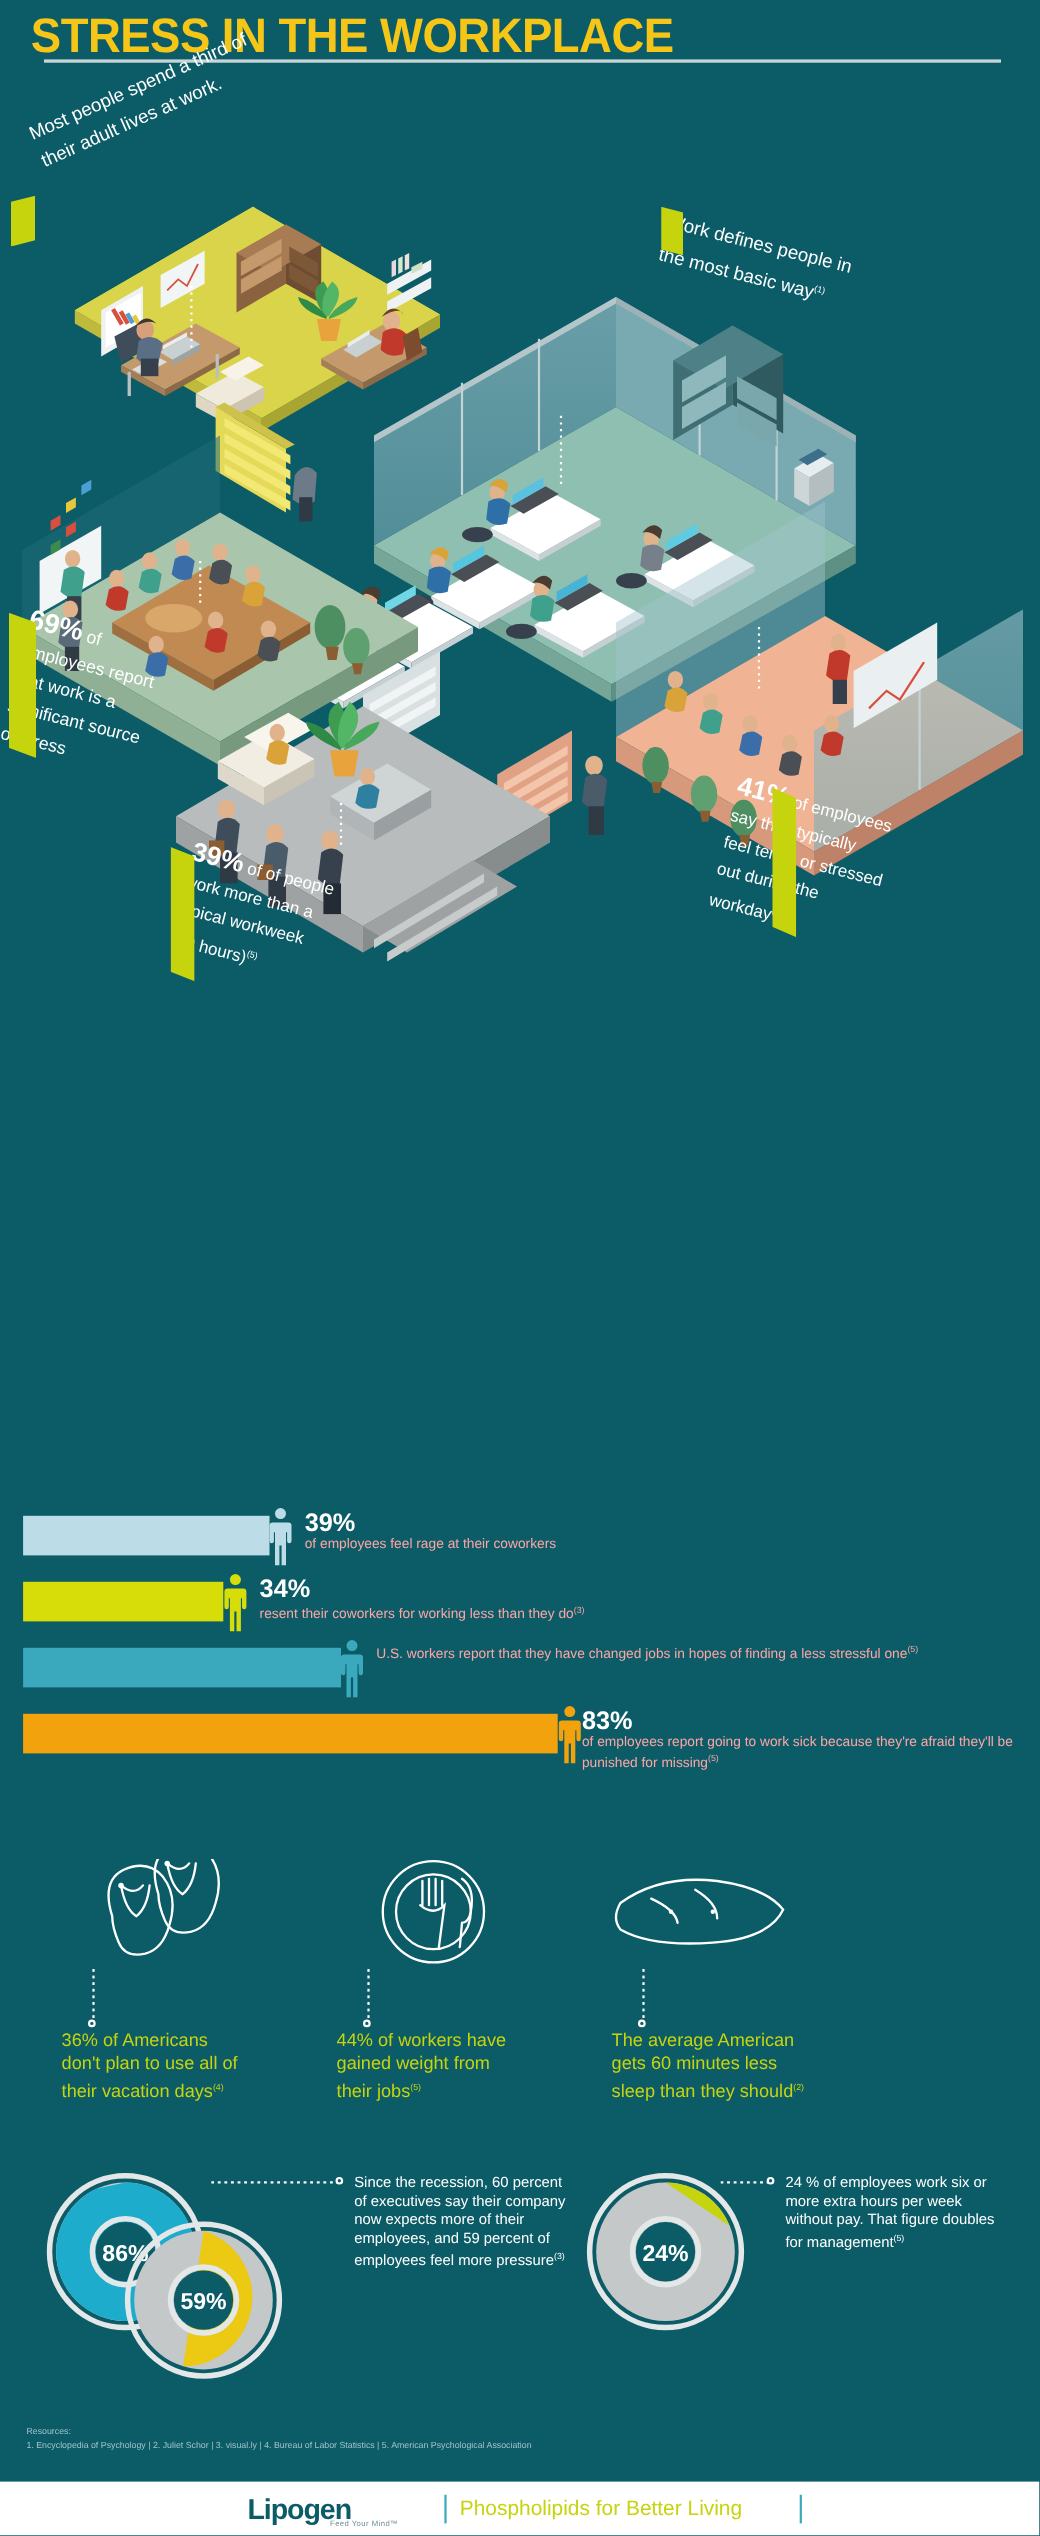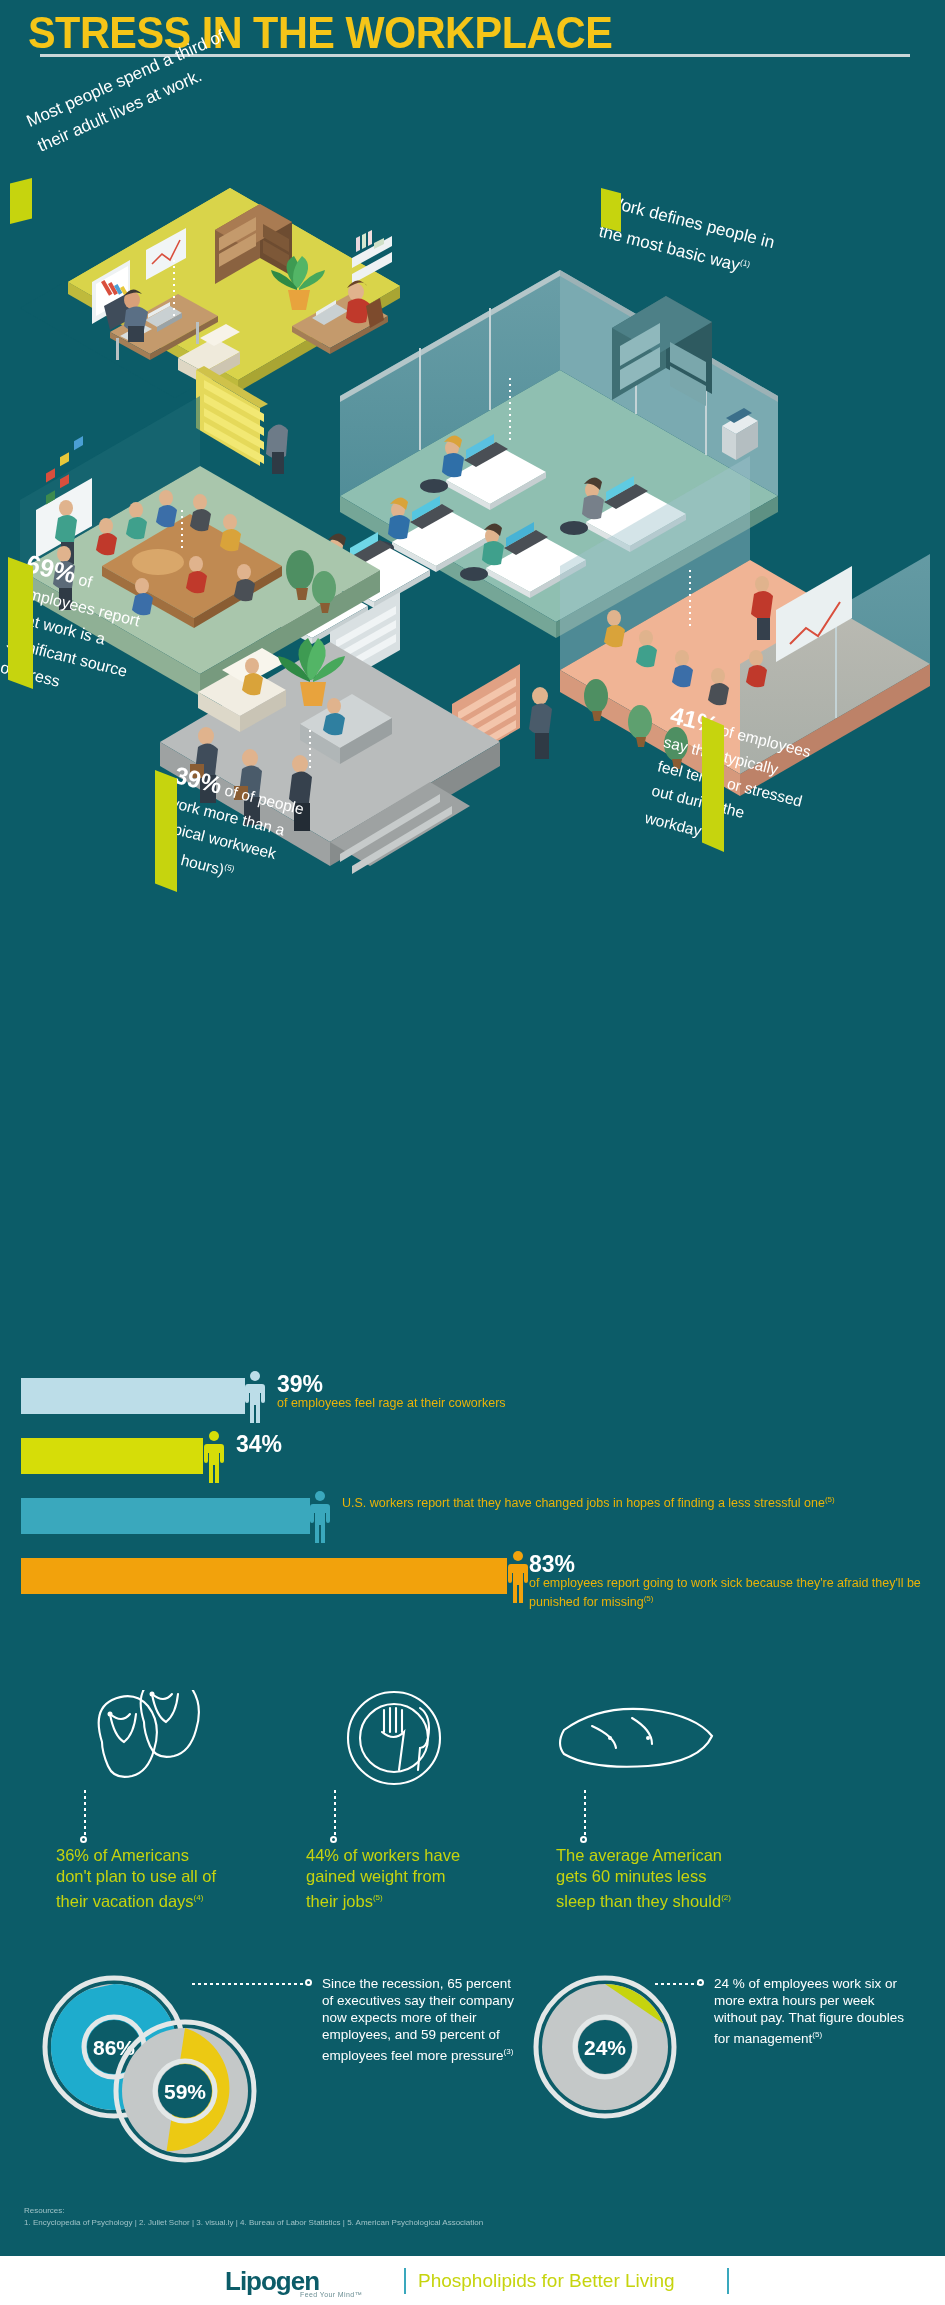--- a/index.html
+++ b/index.html
@@ -44,21 +44,21 @@
   
   #bars { position:absolute; left:0; top:1370px; width:945px; height:310px; }
   .barrow { position:absolute; left:0; width:945px; }
   .bar { position:absolute; left:21px; }
   .person {
     position:absolute;
     width:22px;
   }
   .bartext { position:absolute; color:#ffffff; }
   .bartext .pct { font-size:23px; font-weight:bold; line-height:24px; display:block; }
-  .bartext .desc { font-size:12.5px; line-height:15px; display:block; color:#eab308; }
+  .bartext .desc { font-size:12.5px; line-height:15px; display:block; color:#fca5a5; }
   .sup { font-size:8px; vertical-align:super; }
 
   
   #trio { position:absolute; left:16px; top:1690px; width:945px; height:290px; }
   .trio-cell { position:absolute; top:0; width:300px; }
   .trio-icon { position:absolute; left:0; top:0; width:300px; height:110px; }
   .trio-text {
     position:absolute; top:155px; left:20px; width:210px;
     color:#c6d40e; font-size:16.5px; line-height:21px; font-weight:normal;
   }
@@ -590,20 +590,21 @@
   </div>
 
   <div class="barrow" style="top:60px;">
     <div class="bar" style="top:8px; width:182px; height:36px; background:#d6dd08;"></div>
     <svg class="person" style="left:203px; top:0px;" width="22" height="56" viewBox="0 0 22 56">
       <circle cx="11" cy="6" r="5" fill="#d6dd08"></circle>
       <path d="M4 14 h14 a3 3 0 0 1 3 3 v14 a2 2 0 0 1 -4 0 v-8 h-1 v30 h-4 v-18 h-2 v18 h-4 v-30 h-1 v8 a2 2 0 0 1 -4 0 v-14 a3 3 0 0 1 3 -3z" fill="#d6dd08"></path>
     </svg>
     <div class="bartext" style="left:236px; top:2px; width:690px;">
       <span class="pct">34%</span>
+      <span class="desc"><span>resent their coworkers for working less than they do</span><span class="sup">(3)</span></span>
     </div>
   </div>
 
   <div class="barrow" style="top:120px;">
     <div class="bar" style="top:8px; width:289px; height:36px; background:#3aa8bd;"></div>
     <svg class="person" style="left:309px; top:0px;" width="22" height="56" viewBox="0 0 22 56">
       <circle cx="11" cy="6" r="5" fill="#3aa8bd"></circle>
       <path d="M4 14 h14 a3 3 0 0 1 3 3 v14 a2 2 0 0 1 -4 0 v-8 h-1 v30 h-4 v-18 h-2 v18 h-4 v-30 h-1 v8 a2 2 0 0 1 -4 0 v-14 a3 3 0 0 1 3 -3z" fill="#3aa8bd"></path>
     </svg>
     <div class="bartext" style="left:342px; top:2px; width:600px;">
@@ -704,21 +705,21 @@
     <path d="M72 9 A63 63 0 0 1 53.5 132.2 Z" fill="#ecc913"></path>
     <circle cx="72" cy="72" r="30" fill="none" stroke="#e3e7e7" stroke-width="5"></circle>
     <circle cx="72" cy="72" r="27" fill="#0c5c68"></circle>
     <text x="72" y="80" text-anchor="middle" fill="#ffffff" font-size="21" font-weight="bold" font-family="Liberation Sans, sans-serif">59%</text>
   </svg>
 
   <div class="dotline-h" style="left:192px; top:8px; width:115px;"></div>
   <div class="dot-end" style="left:305px; top:4px;"></div>
 
   <div class="donut-label" style="left:322px; top:0px; width:195px;">
-    <span>Since the recession, 65 percent of executives say their company now expects more of their employees, and 59 percent of employees feel more pressure</span><span class="sup">(3)</span>
+    <span>Since the recession, 60 percent of executives say their company now expects more of their employees, and 59 percent of employees feel more pressure</span><span class="sup">(3)</span>
   </div>
 
   <svg style="position:absolute; left:533px; top:0px;" width="144" height="144" viewBox="0 0 144 144">
     <circle cx="72" cy="72" r="69" fill="none" stroke="#e3e7e7" stroke-width="5"></circle>
     <circle cx="72" cy="72" r="63" fill="#c4c8c8"></circle>
     <path d="M72 9 A63 63 0 0 1 130.3 48.6 Z" fill="#c6d40e"></path>
     <circle cx="72" cy="72" r="30" fill="none" stroke="#e3e7e7" stroke-width="5"></circle>
     <circle cx="72" cy="72" r="27" fill="#0c5c68"></circle>
     <text x="72" y="80" text-anchor="middle" fill="#ffffff" font-size="21" font-weight="bold" font-family="Liberation Sans, sans-serif">24%</text>
   </svg>

